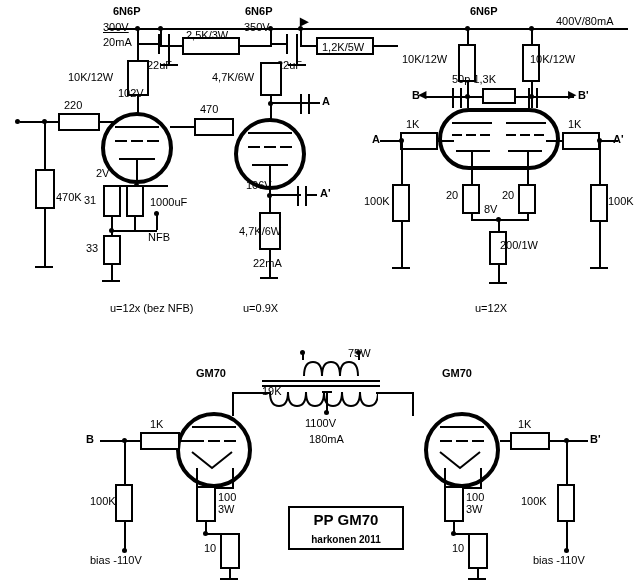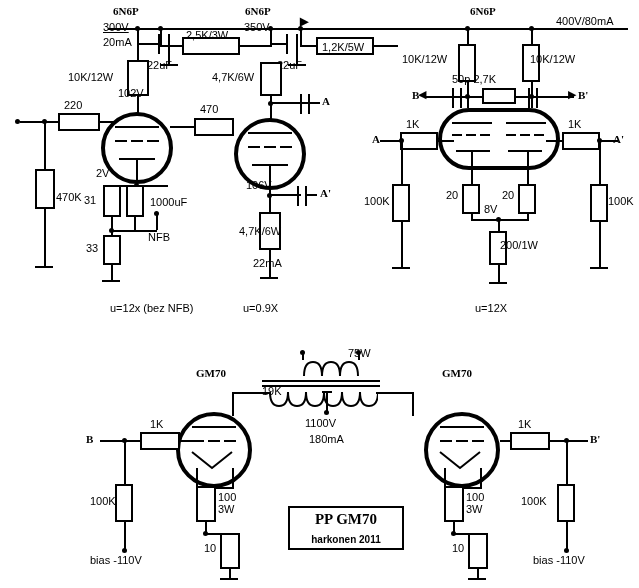--- a/index.html
+++ b/index.html
@@ -1,19 +1,19 @@
 <!DOCTYPE html>
 <html><head>
 <meta charset="utf-8">
 <style>
   html,body{margin:0;padding:0;background:#ffffff;}
   body{font-family:"Liberation Sans", sans-serif;}
   #root{position:relative;width:639px;height:588px;background:#fff;overflow:hidden;}
   .lbl{position:absolute;font-family:"Liberation Sans", sans-serif;font-size:11px;color:#000;white-space:nowrap;line-height:11px;}
-  .lbl.b{font-weight:bold;font-family:Liberation Serif, serif;}
+  .lbl.b{font-weight:bold;}
   .w{position:absolute;background:#000;}
   .hw{height:2px;}
   .vw{width:2px;}
   .res{position:absolute;border:2px solid #000;background:#fff;box-sizing:border-box;}
   .dot{position:absolute;width:5px;height:5px;background:#000;border-radius:50%;}
   .tube{position:absolute;border:4px solid #000;border-radius:50%;background:#fff;box-sizing:border-box;}
   .tube-el{position:absolute;background:#000;}
   .caph .p{position:absolute;background:#000;width:2px;height:20px;top:0;}
   .caph{position:absolute;}
   .box{position:absolute;border:2px solid #000;background:#fff;box-sizing:border-box;}
@@ -173,21 +173,21 @@
   <div class="res" style="left:458px;top:44px;width:18px;height:38px;"></div>
   <div class="lbl" style="left:402px;top:54px;">10K/12W</div>
   <div class="w vw" style="left:467px;top:82px;height:26px;"></div>
 
   <div class="w vw" style="left:531px;top:28px;height:44px;"></div>
   <div class="dot" style="left:529px;top:26px;"></div>
   <div class="res" style="left:522px;top:44px;width:18px;height:38px;"></div>
   <div class="lbl" style="left:530px;top:54px;">10K/12W</div>
   <div class="w vw" style="left:531px;top:82px;height:26px;"></div>
 
-  <div class="lbl" style="left:452px;top:74px;">50p 2,7K</div>
+  <div class="lbl" style="left:452px;top:74px;">50p 1,3K</div>
   <div class="w hw" style="left:424px;top:96px;width:150px;"></div>
   <div class="res" style="left:482px;top:88px;width:34px;height:16px;"></div>
   <div class="caph" style="left:452px;top:88px;width:12px;height:18px;">
     <div class="p" style="left:0;"></div>
     <div class="p" style="left:8px;"></div>
   </div>
   <div class="caph" style="left:528px;top:88px;width:12px;height:18px;">
     <div class="p" style="left:0;"></div>
     <div class="p" style="left:8px;"></div>
   </div>

